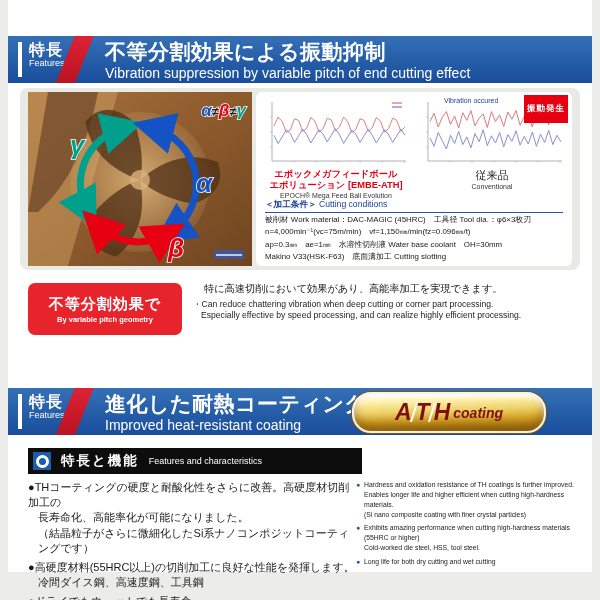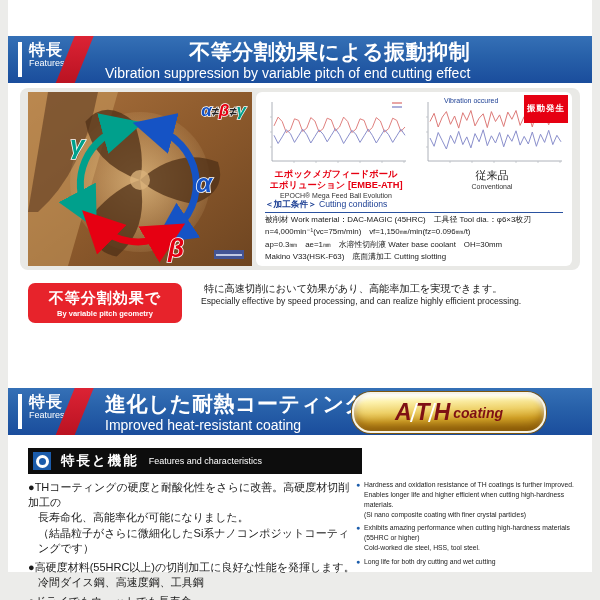--- a/index.html
+++ b/index.html
@@ -10,21 +10,21 @@
   
   .hdr{position:absolute;left:8px;width:584px;height:47px;overflow:hidden;
        background:linear-gradient(180deg,#3570b6 0%,#2760a9 45%,#1a4d9c 100%);}
   .hdr .wbar{position:absolute;left:10px;top:6px;width:4px;height:35px;background:#fff;}
   .hdr .tab{position:absolute;left:21px;top:4px;color:#fff;}
   .hdr .tab .jp{font-size:16px;font-weight:bold;letter-spacing:1px;line-height:1.2;}
   .hdr .tab .en{font-size:9px;line-height:1.1;}
   .hdr .stripe{position:absolute;left:57px;top:-6px;width:19px;height:60px;
        background:linear-gradient(180deg,#e02537,#b5101f);transform:skewX(-22deg);}
   .hdr .ttl{position:absolute;left:97px;top:3px;color:#fff;}
-  .hdr .ttl .big{font-size:21px;font-weight:600;letter-spacing:0.5px;line-height:1.25;text-align:right;}
+  .hdr .ttl .big{font-size:21px;font-weight:600;letter-spacing:0.5px;line-height:1.25;}
   .hdr .ttl .sub{font-size:14px;line-height:1.2;}
   #hdr1{top:36px;} #hdr2{top:388px;}
 
   
   .ath{position:absolute;left:352px;top:392px;width:190px;height:37px;border-radius:19px;
        background:linear-gradient(178deg,#fffef2 0%,#fdf2ae 20%,#eed169 45%,#d2a226 68%,#9e7008 100%);
        border:2px solid #f7f4e8;box-shadow:0 0 0 1px #7d560e, inset 0 -7px 9px rgba(110,60,0,.5), inset 0 3px 4px rgba(255,255,255,.9);
        display:flex;align-items:center;justify-content:center;}
   .ath .big{font-style:italic;font-weight:900;font-size:23px;color:#7e1014;letter-spacing:0;}
   .ath i.sl{display:inline-block;width:2px;height:19px;background:#fff;transform:skewX(-18deg);margin:0 1px;vertical-align:-3px;}
@@ -44,21 +44,21 @@
   .lab-jp{font-size:11px;color:#222;}
   .annot{position:absolute;left:28px;top:0px;font-size:7px;color:#1c3f94;z-index:2;}
   .vbadge{position:absolute;right:0px;top:-2px;background:#e60012;color:#fff;font-size:8.5px;font-weight:bold;
           padding:8px 3px;z-index:2;letter-spacing:1px;}
 
   .cond{position:absolute;left:9px;right:9px;top:107px;}
   .cond .ct{font-size:8.6px;color:#1c3f94;border-bottom:1px solid #2a52a0;padding-bottom:1px;}
   .cond .ct b{font-weight:bold;}
   .cond .cl{font-size:7.9px;color:#1a1a1a;line-height:1.45;margin-top:1px;}
 
-  .redbox{position:absolute;left:28px;top:283px;width:154px;height:40px;background:#e7232b;border-radius:7px;
+  .redbox{position:absolute;left:28px;top:283px;width:154px;height:52px;background:#e7232b;border-radius:7px;
           color:#fff;display:flex;flex-direction:column;align-items:center;justify-content:center;}
   .redbox .jp{font-size:15px;font-weight:bold;letter-spacing:1px;}
   .redbox .en{font-size:7.5px;font-weight:bold;margin-top:1px;}
 
   .s1b{position:absolute;left:193px;top:282px;width:400px;}
   .s1b .jp{font-size:10.2px;color:#111;line-height:1.4;}
   .s1b .jp.ind{padding-left:11px;}
   .s1b .en{font-size:8.6px;color:#222;line-height:1.3;}
   .s1b .en.first{margin-top:3px;}
   .s1b .en.ind{padding-left:8px;}
@@ -212,20 +212,21 @@
       <div class="cl">Makino V33(HSK-F63)　底面溝加工 Cutting slotting</div>
     </div>
   </div>
 
   <div class="redbox">
     <div class="jp">不等分割効果で</div>
     <div class="en">By variable pitch geometry</div>
   </div>
   <div class="s1b">
     <div class="jp ind">特に高速切削において効果があり、高能率加工を実現できます。</div>
+    <div class="en first">・Can reduce chattering vibration when deep cutting or corner part processing.</div>
     <div class="en ind">Especially effective by speed processing, and can realize highly efficient processing.</div>
   </div>
 
   <div class="hdr" id="hdr2">
     <div class="wbar"></div>
     <div class="tab">
       <div class="jp">特長</div>
       <div class="en">Features</div>
     </div>
     <div class="stripe"></div>

